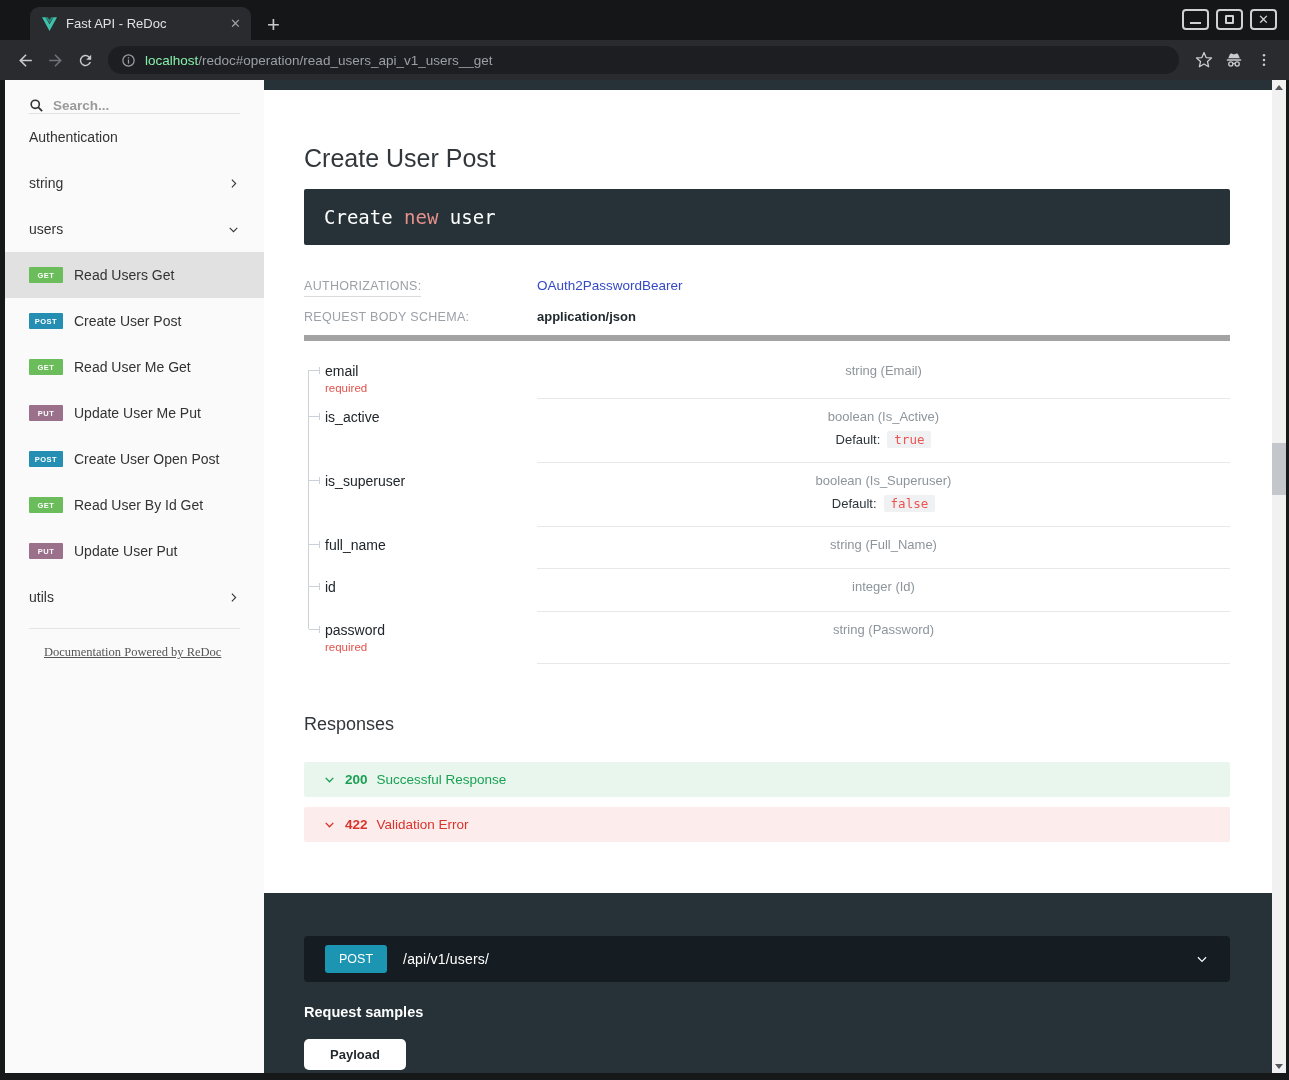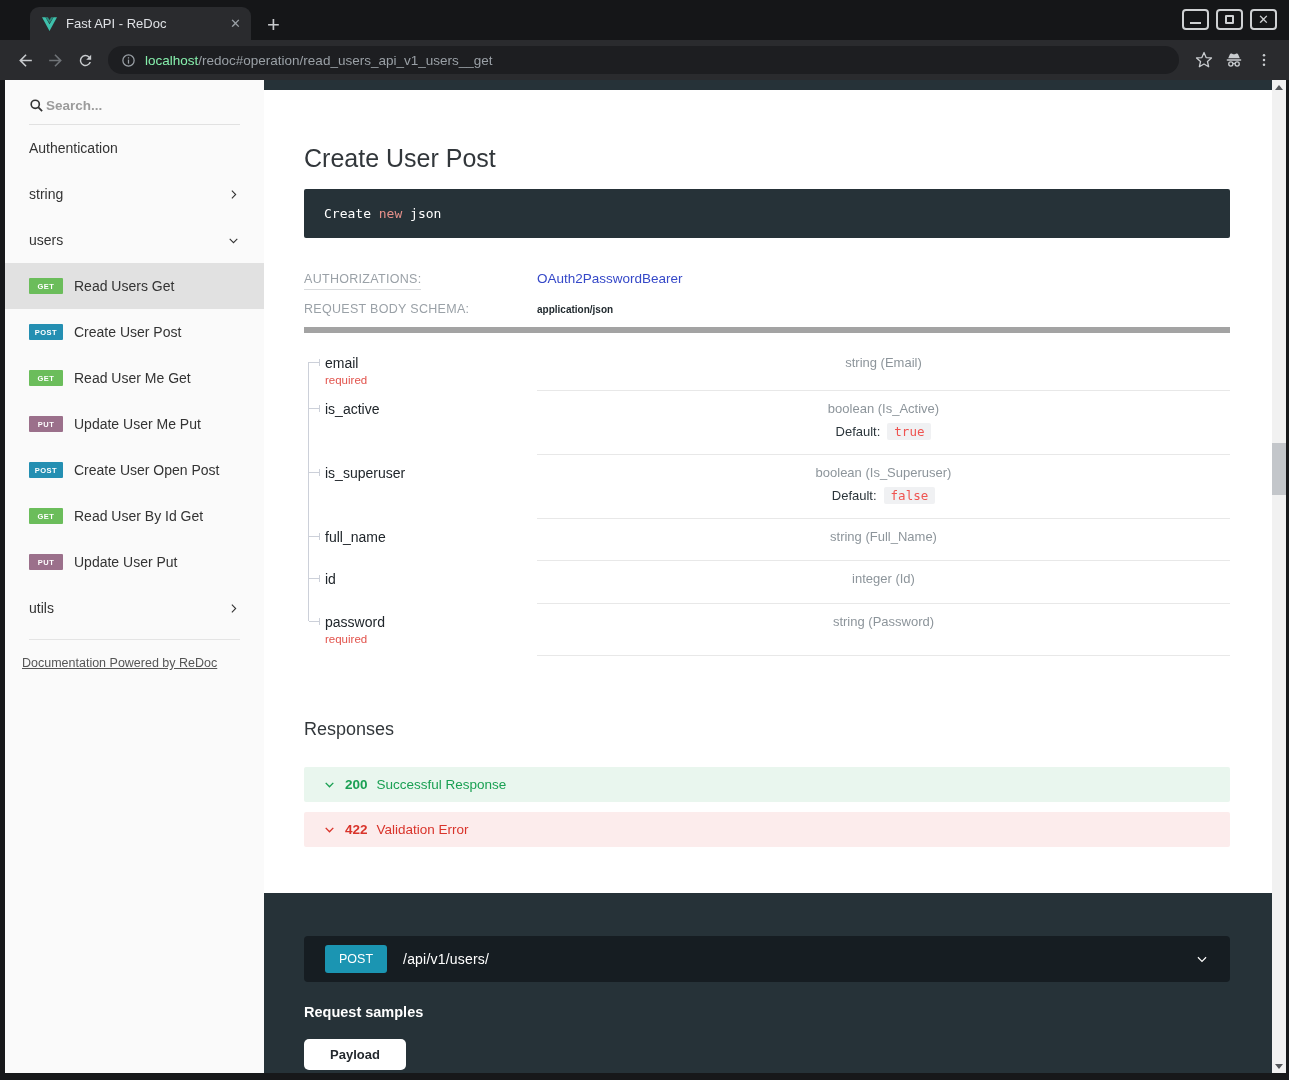--- a/index.html
+++ b/index.html
@@ -29,74 +29,74 @@
   .url-host { color:#86efac;margin-top:36px; }
   .url-path { color:#9aa0a6; }
   .tool-icon { width:30px; height:30px; display:flex; align-items:center; justify-content:center; color:#c9cccf; }
 
   
   .page { position:absolute; top:80px; bottom:0; left:0; right:0; background:#17181a;
           padding:0 3px 7px 5px; display:flex; }
 
   
   .sidebar { width:259px; flex:none; background:#fafafa; overflow:hidden; }
-  .search-row { display:flex; align-items:center; gap:2px; margin:18px 24px 0; padding-bottom:11px;
+  .search-row { display:flex; align-items:center; gap:9px; margin:18px 24px 0; 
                 border-bottom:1px solid #e1e1e1; color:#333; }
   .search-row input { border:0; outline:0; background:transparent; width:170px; font-family:"Liberation Sans",sans-serif;
                       font-size:13.5px; font-weight:700; color:#333; }
   .search-row input::placeholder { color:#9b9b9b; font-weight:700; }
   .side-item { height:46px; display:flex; align-items:center; padding:0 24px; font-size:14px; color:#333; cursor:pointer; }
   .side-item:first-of-type { margin-top:5px; }
   .side-group { justify-content:space-between; }
   .side-ep { gap:11px; }
   .side-ep.active { background:#e1e1e1; }
   .badge { width:34px; flex:none; text-align:center; padding:3.5px 0; border-radius:1px; color:#fff;
            font-size:7.5px; font-weight:700; letter-spacing:.5px; }
   .badge.get  { background:var(--badge_get,#6bbd5b); }
   .badge.post { background:var(--badge_post,#248fb2); }
   .badge.put  { background:var(--badge_put,#9b708b); }
   .chev { color:#333; display:flex; }
   .side-divider { border-top:1px solid #e4e4e4; margin:8px 24px 0; }
-  .side-footer { margin:13px 17px 0; }
+  .side-footer { margin:13px 39px 0;font-family:Liberation Serif, serif; }
   .side-footer a { font-size:12.5px; color:#555; }
 
   
   .main { flex:1; background:#fff; position:relative; overflow:hidden; }
   .top-strip { height:10px; background:var(--panel_dark,#263238); }
   .content { padding:0 42px 0 40px; }
   .op-title { margin-top:54px; font-size:25px; font-weight:400; color:#32373b; }
-  .code-desc { margin-top:16px; height:49px; background:var(--panel_dark,#263238); border-radius:2px;
+  .code-desc { margin-top:16px; height:56px; background:var(--panel_dark,#263238); border-radius:2px;
                display:flex; align-items:center; padding:0 20px;
-               font-family:"DejaVu Sans Mono",monospace; font-size:13px; color:#fff; white-space:pre; }
+               font-family:"DejaVu Sans Mono",monospace; font-size:19px; color:#fff; white-space:pre; }
   .code-desc .kw { color:var(--code_keyword,#e5908a); }
 
   .auth-row { margin-top:33px; display:flex; align-items:baseline; }
   .col-label { width:233px; flex:none; font-size:12.5px; color:#9aa1a7; letter-spacing:.3px; }
   .col-label .ul { border-bottom:1px solid #d9dbdd; padding-bottom:3px; }
   .auth-value { font-size:13.5px; color:var(--link,#3548c8); cursor:pointer; }
   .body-row { margin-top:16px; display:flex; align-items:baseline; padding-bottom:11px; border-bottom:6px solid #a3a3a3; }
-  .body-value { font-size:10px; font-weight:700; color:#1e272c; }
+  .body-value { font-size:13px; font-weight:700; color:#1e272c; }
 
   
   .schema { position:relative; margin-top:12px; }
   .trunk { position:absolute; left:4px; top:17px; height:259px; border-left:1px solid #ccd0d9; }
   .f-row { display:flex; }
   .f-name-cell { width:233px; flex:none; position:relative; padding:10px 0 0 21px; }
   .f-name-cell::before { content:""; position:absolute; left:5px; top:17px; width:10px; height:1px; background:#ccd0d9; }
   .f-name-cell::after  { content:""; position:absolute; left:15px; top:14px; width:1px; height:7px; background:#ccd0d9; }
   .f-name { font-size:14px; color:#20262b; }
   .f-req { font-size:11.5px; color:var(--required,#e2534c); margin-top:3px; }
   .f-desc { flex:1; padding-top:10px; border-bottom:1px solid #e8e8e8;text-align:center; }
   .f-type { font-size:13px; color:#8d959b; }
   .f-default { margin-top:8px; font-size:13px; color:#2b353b; }
   .f-default code { font-family:"DejaVu Sans Mono",monospace; font-size:12.5px; background:#f0f1f3;
                     color:var(--default_value,#ef5350); padding:1px 7px; border-radius:2px; margin-left:7px; }
   .mh46{min-height:46px}.mh64{min-height:64px}.mh42{min-height:42px}.mh43{min-height:43px}.mh52{min-height:52px}
 
-  .resp-heading { margin-top:63px; font-size:18px; font-weight:400; color:#32373b; }
+  .resp-heading { margin-top:50px; font-size:18px; font-weight:400; color:#32373b; }
   .resp { margin-top:27px; height:35px; border-radius:2px; display:flex; align-items:center;
           padding:0 19px; gap:9px; font-size:13.5px; cursor:pointer; }
   .resp + .resp { margin-top:10px; }
   .resp .code { font-weight:700; }
   .resp.success { background:var(--success_bg,#e9f6ee); color:var(--success,#1aa053); }
   .resp.error   { background:var(--error_bg,#fcecec); color:var(--error,#d9342b); }
 
   
   .samples { position:absolute; left:0; right:0; bottom:0; height:180px; background:var(--panel_dark,#263238);
              padding:0 42px 0 40px; }
@@ -268,21 +268,21 @@
       <div class="side-divider"></div>
       <div class="side-footer"><a href="#">Documentation Powered by ReDoc</a></div>
     </div>
 
     <div class="main">
       <div class="top-strip"></div>
 
       <div class="content">
         <h1 class="op-title">Create User Post</h1>
 
-        <div class="code-desc"><span>Create </span><span class="kw">new</span><span> json</span></div>
+        <div class="code-desc"><span>Create </span><span class="kw">new</span><span> user</span></div>
 
         <div class="auth-row">
           <div class="col-label"><span class="ul">AUTHORIZATIONS:</span></div>
           <div class="auth-value">OAuth2PasswordBearer</div>
         </div>
 
         <div class="body-row">
           <div class="col-label"><span>REQUEST BODY SCHEMA:</span></div>
           <div class="body-value">application/json</div>
         </div>

